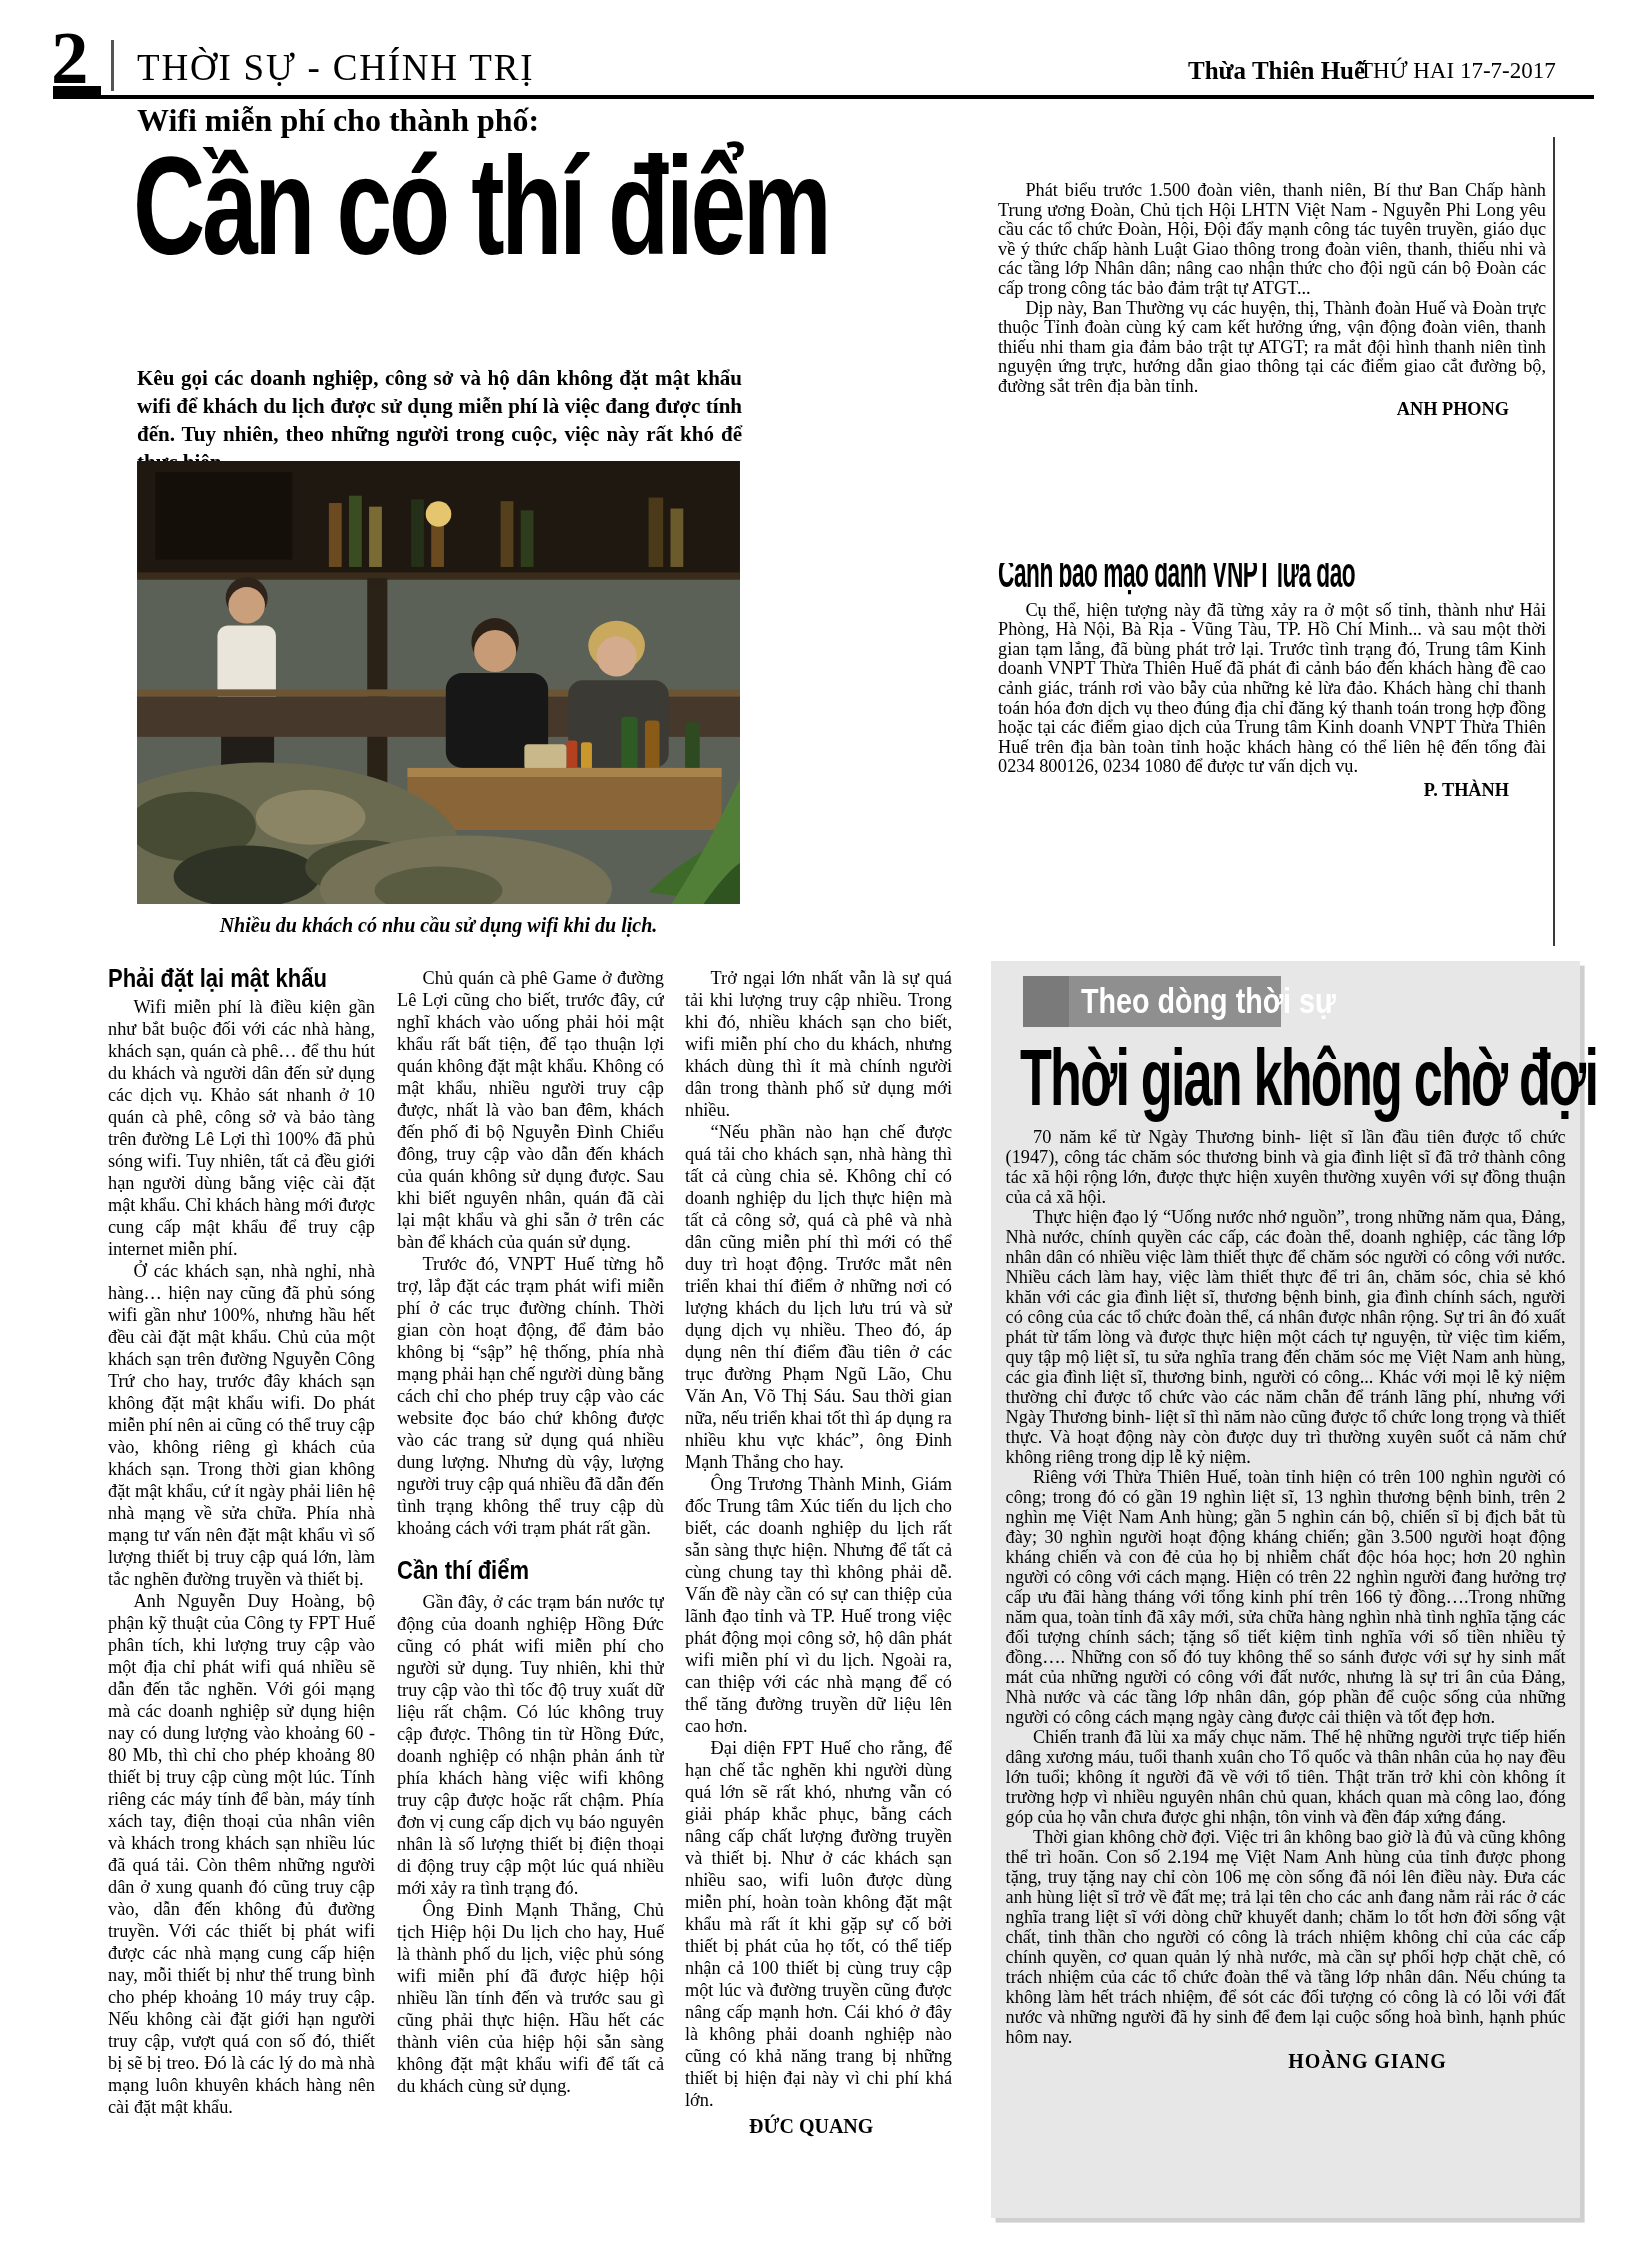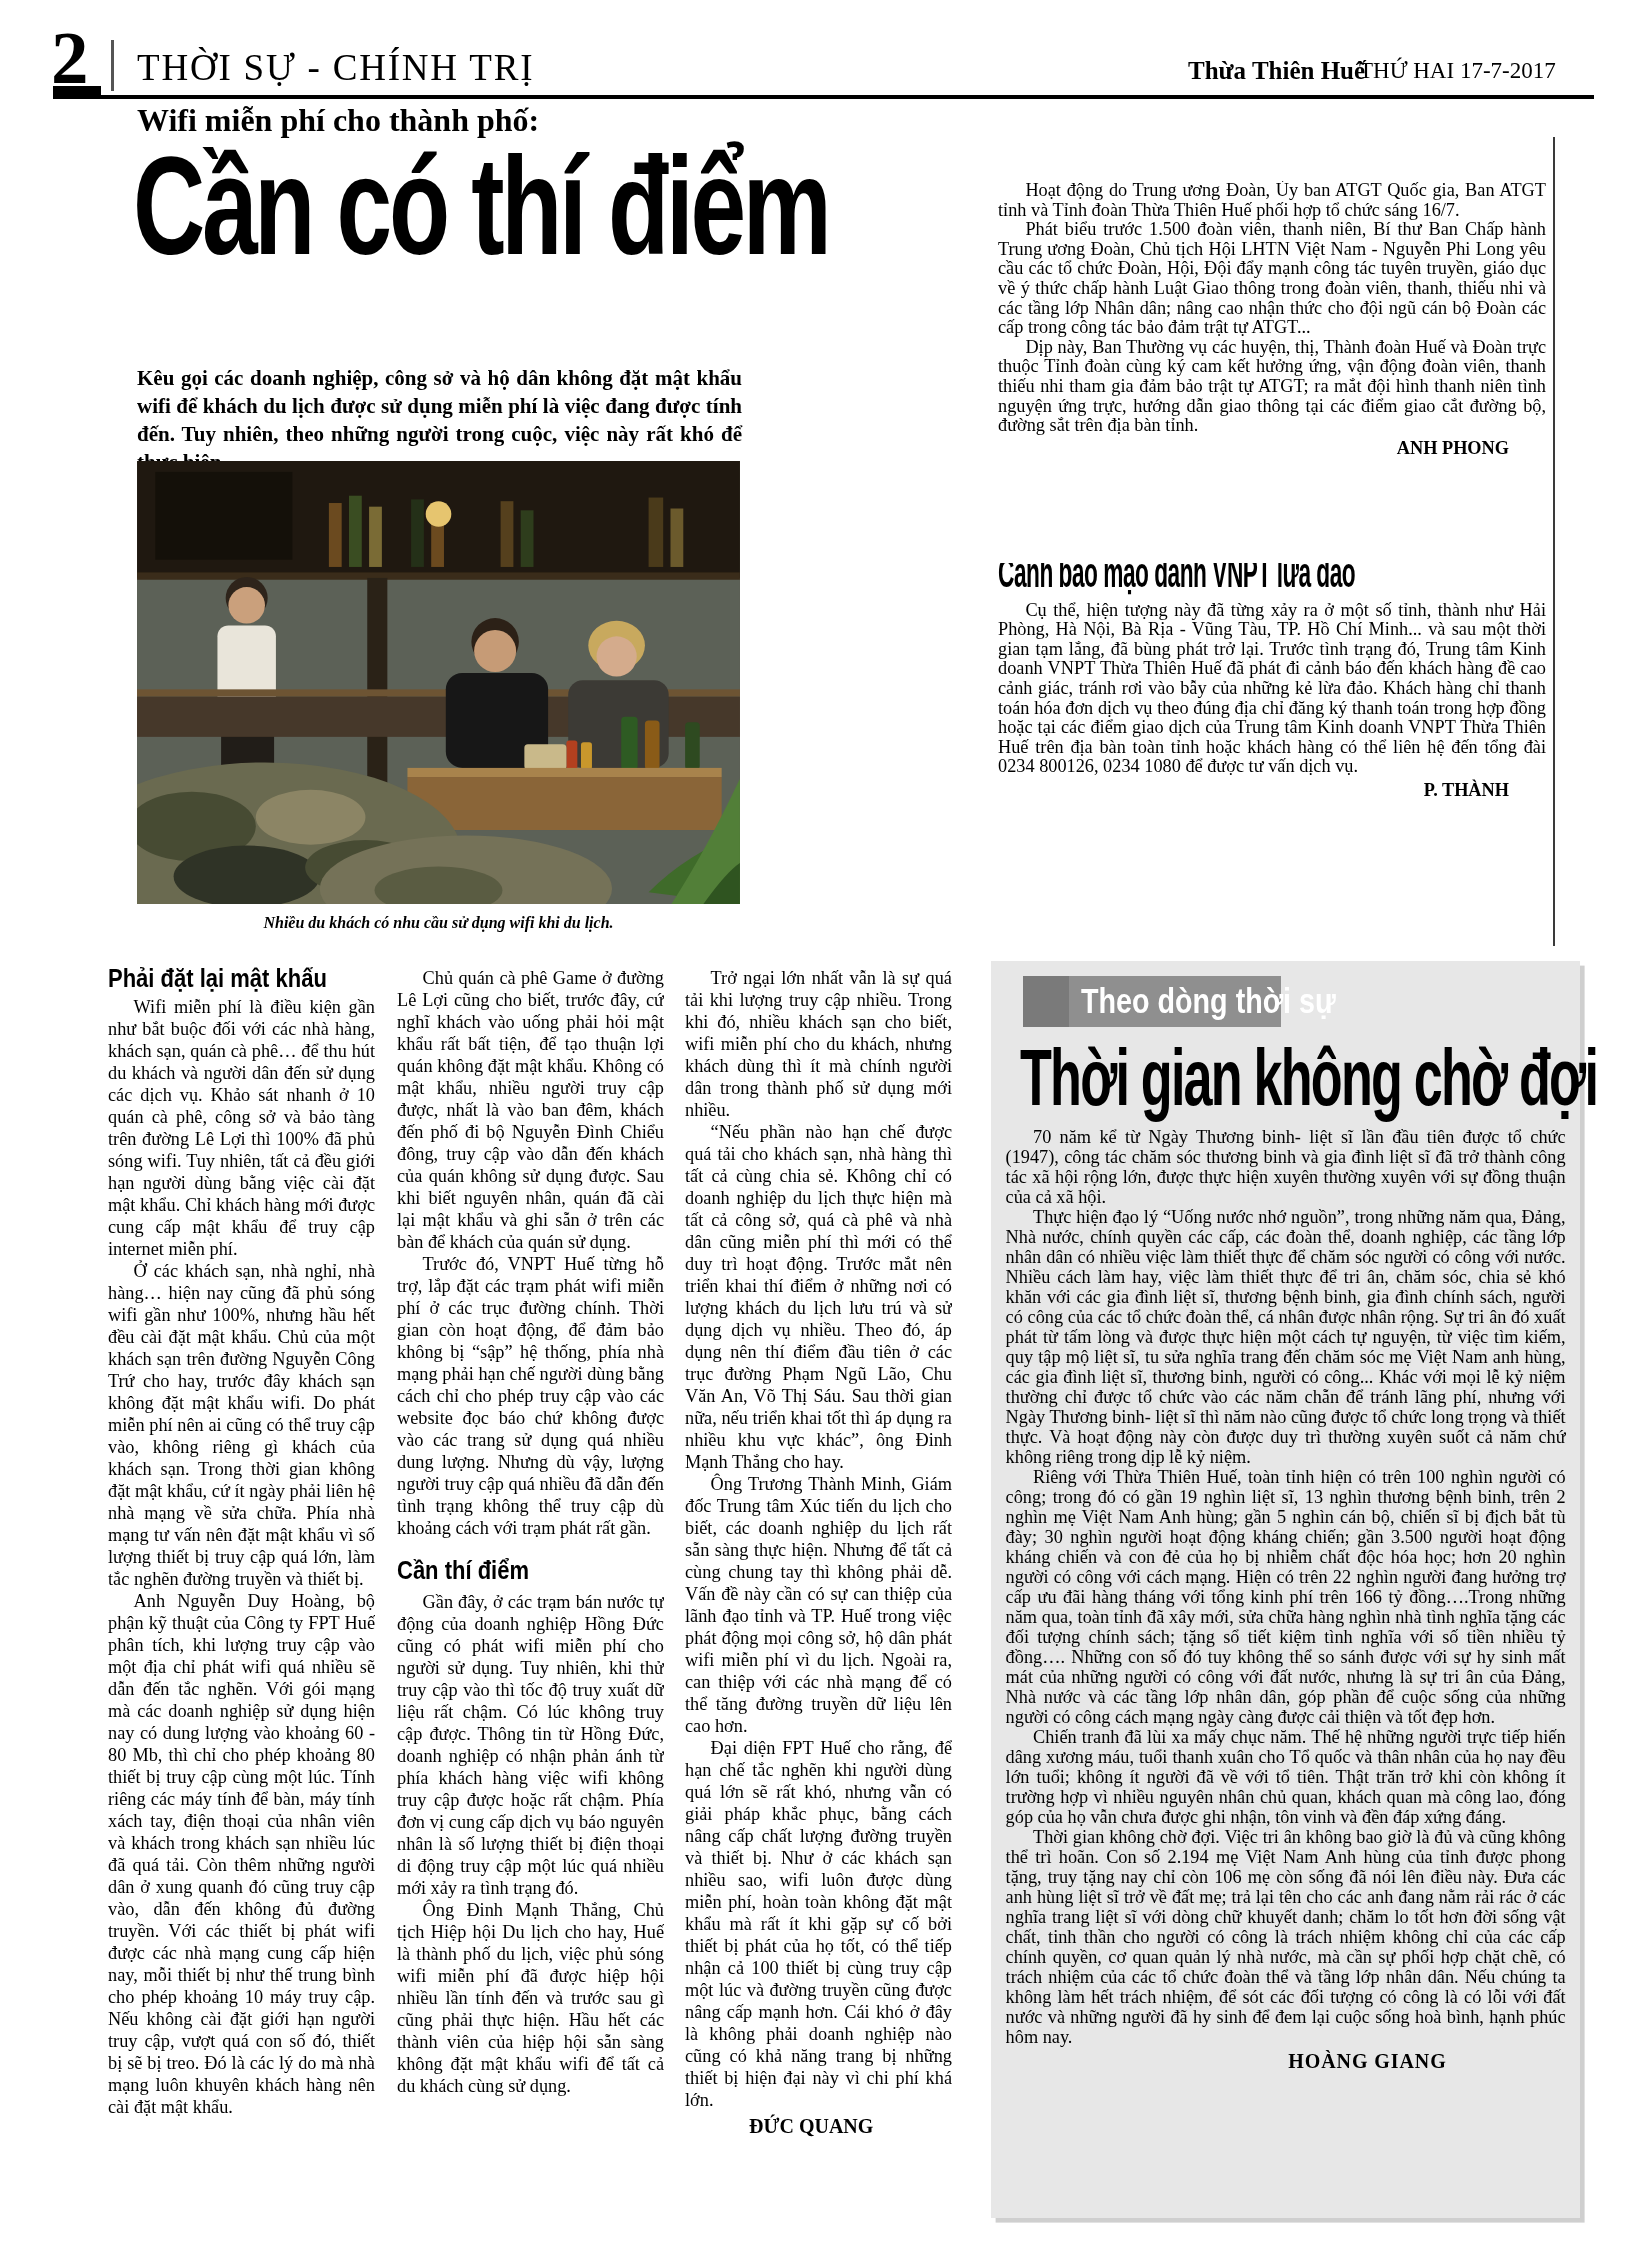--- a/index.html
+++ b/index.html
@@ -17,21 +17,21 @@
   
   .cond{display:inline-block;transform-origin:0 0;white-space:nowrap;
         font-family:"Liberation Sans",sans-serif;font-weight:bold;color:#000;}
   
   .kicker{left:137px;top:102px;font-size:32px;font-weight:bold;}
   .main-headline{left:133px;top:133px;line-height:1.05;}
   .main-headline .cond{font-size:139px;letter-spacing:-4.6px;transform:scaleX(.72);}
   .lede{left:137px;top:364px;width:605px;font-size:21px;line-height:28px;font-weight:bold;text-align:justify;}
   .photo-wrap{left:137px;top:461px;width:603px;height:443px;background:#5c6157;}
   .photo-wrap svg{display:block;}
-  .caption{left:137px;top:914px;width:603px;text-align:center;font-size:16px;font-weight:bold;font-style:italic;}
+  .caption{left:137px;top:914px;width:603px;text-align:center;font-size:20px;font-weight:bold;font-style:italic;}
   
   .body-col{top:967px;width:267px;height:1202px;overflow:hidden;font-size:18.3px;line-height:22px;}
   .col1{left:108px;} .col2{left:397px;} .col3{left:685px;}
   .body-col p{margin:0;text-indent:25.6px;text-align:justify;}
   .col-subhead{margin:0 0 3.7px 0;}
   .col-subhead .cond{font-size:25px;transform:scaleX(.88);letter-spacing:0;}
   .mid-subhead{margin:20px 0 7.3px 0;}
   .byline{font-weight:bold;text-align:right;font-size:19px;margin-top:3.7px;}
   .col3 .byline{padding-right:14.6px;font-size:20px;text-align:center;}
   
@@ -172,21 +172,20 @@
         <p>Trở ngại lớn nhất vẫn là sự quá tải khi lượng truy cập nhiều. Trong khi đó, nhiều khách sạn cho biết, wifi miễn phí cho du khách, nhưng khách dùng thì ít mà chính người dân trong thành phố sử dụng mới nhiều.</p>
         <p>“Nếu phần nào hạn chế được quá tải cho khách sạn, nhà hàng thì tất cả cùng chia sẻ. Không chỉ có doanh nghiệp du lịch thực hiện mà tất cả công sở, quá cà phê và nhà dân cũng miễn phí thì mới có thể duy trì hoạt động. Trước mắt nên triển khai thí điểm ở những nơi có lượng khách du lịch lưu trú và sử dụng dịch vụ nhiều. Theo đó, áp dụng nên thí điểm đầu tiên ở các trục đường Phạm Ngũ Lão, Chu Văn An, Võ Thị Sáu. Sau thời gian nữa, nếu triển khai tốt thì áp dụng ra nhiều khu vực khác”, ông Đinh Mạnh Thắng cho hay.</p>
         <p>Ông Trương Thành Minh, Giám đốc Trung tâm Xúc tiến du lịch cho biết, các doanh nghiệp du lịch rất sẵn sàng thực hiện. Nhưng để tất cả cùng chung tay thì không phải dễ. Vấn đề này cần có sự can thiệp của lãnh đạo tỉnh và TP. Huế trong việc phát động mọi công sở, hộ dân phát wifi miễn phí vì du lịch. Ngoài ra, can thiệp với các nhà mạng để có thể tăng đường truyền dữ liệu lên cao hơn.</p>
         <p>Đại diện FPT Huế cho rằng, để hạn chế tắc nghẽn khi người dùng quá lớn sẽ rất khó, nhưng vẫn có giải pháp khắc phục, bằng cách nâng cấp chất lượng đường truyền và thiết bị. Như ở các khách sạn nhiều sao, wifi luôn được dùng miễn phí, hoàn toàn không đặt mật khẩu mà rất ít khi gặp sự cố bởi thiết bị phát của họ tốt, có thể tiếp nhận cả 100 thiết bị cùng truy cập một lúc và đường truyền cũng được nâng cấp mạnh hơn. Cái khó ở đây là không phải doanh nghiệp nào cũng có khả năng trang bị những thiết bị hiện đại này vì chi phí khá lớn.</p>
       </div>
     <div class="byline">ĐỨC QUANG</div>
   </div>
 
   <div class="abs brief brief-1">
     <div>
-        <p>Hoạt động do Trung ương Đoàn, Ủy ban ATGT Quốc gia, Ban ATGT tỉnh và Tỉnh đoàn Thừa Thiên Huế phối hợp tổ chức sáng 16/7.</p>
         <p>Phát biểu trước 1.500 đoàn viên, thanh niên, Bí thư Ban Chấp hành Trung ương Đoàn, Chủ tịch Hội LHTN Việt Nam - Nguyễn Phi Long yêu cầu các tổ chức Đoàn, Hội, Đội đẩy mạnh công tác tuyên truyền, giáo dục về ý thức chấp hành Luật Giao thông trong đoàn viên, thanh, thiếu nhi và các tầng lớp Nhân dân; nâng cao nhận thức cho đội ngũ cán bộ Đoàn các cấp trong công tác bảo đảm trật tự ATGT...</p>
         <p>Dịp này, Ban Thường vụ các huyện, thị, Thành đoàn Huế và Đoàn trực thuộc Tỉnh đoàn cùng ký cam kết hưởng ứng, vận động đoàn viên, thanh thiếu nhi tham gia đảm bảo trật tự ATGT; ra mắt đội hình thanh niên tình nguyện ứng trực, hướng dẫn giao thông tại các điểm giao cắt đường bộ, đường sắt trên địa bàn tỉnh.</p>
       </div>
     <div class="byline">ANH PHONG</div>
   </div>
 
   <div class="abs brief brief-2">
     <div class="brief-head">
       <span class="cond">Cảnh báo mạo danh VNPT lừa đảo</span>
     </div>

